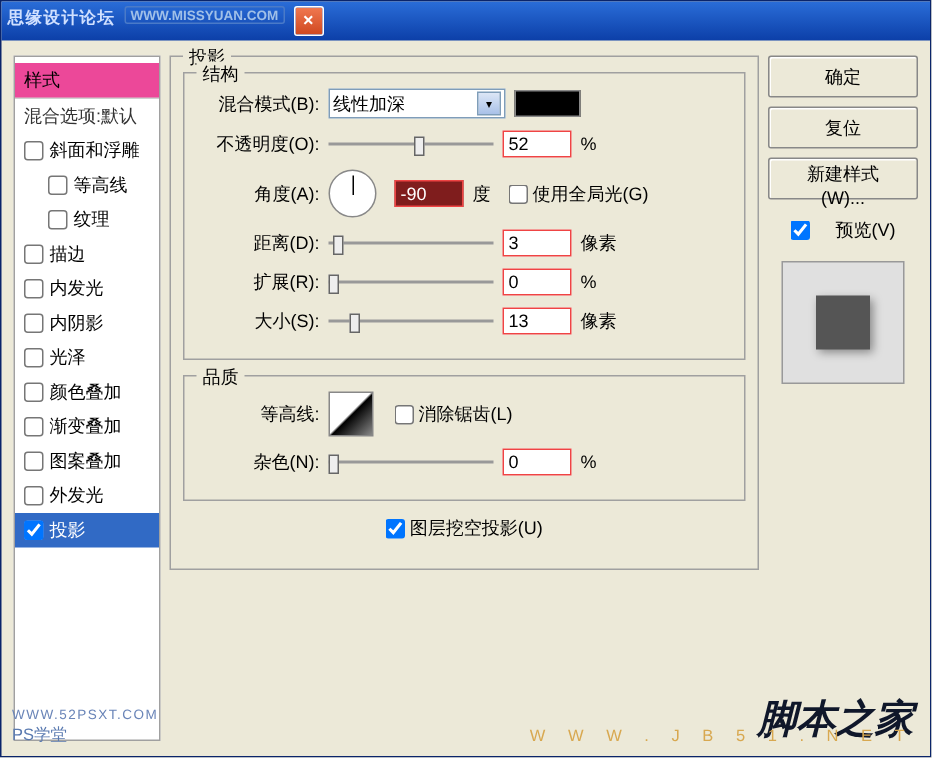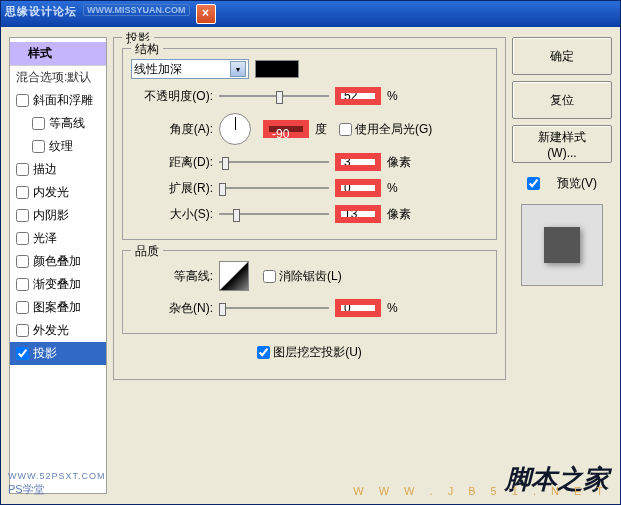--- a/index.html
+++ b/index.html
@@ -6,48 +6,48 @@
 body{background:#fff;width:621px;height:505px;position:relative;overflow:hidden}
 .window{width:621px;height:505px;background:#ece9d8;border:1px solid #0a246a}
 .titlebar{background:linear-gradient(to bottom,#2a6dd8,#0c3fa8);height:26px;display:flex;align-items:center;padding:0 4px;color:#fff;font-weight:bold}
 .titlebar-title{flex:1;font-size:13px;padding-left:3px}
 .titlebar-right{display:flex;align-items:flex-start;gap:6px}
 .titlebar-text{font-size:11px;color:#d0e0ff;letter-spacing:1px}
 .titlebar-url{font-size:9px;color:#a0c0e8;border:1px solid #4a7ac8;padding:0 3px;border-radius:2px}
 .close-btn{width:20px;height:20px;background:linear-gradient(to bottom,#f07850,#d04820);border:1px solid #fff;border-radius:2px;color:#fff;text-align:center;line-height:17px;font-weight:bold;cursor:pointer}
 .body{display:flex;padding:10px 8px;gap:6px;height:calc(100% - 26px)}
 .sidebar{width:98px;border:1px solid #a0a0a0;background:#fff;padding:4px 0}
-.side-header{background:#c4b5fd;padding:3px 18px;font-weight:bold;border-bottom:1px solid #d0d0d0}
+.side-header{background:#ec4899;padding:3px 6px;font-weight:normal;border-bottom:1px solid #d0d0d0}
 .side-sub{padding:3px 6px;color:#333}
 .side-item{display:flex;padding:3px 6px;gap:4px;cursor:pointer}
 .side-item.sel{background:#316ac5;color:#fff}
 .side-item input{margin:0}
 .side-indent{padding-left:22px}
 .main{flex:1;display:flex;gap:6px}
 .center{flex:1}
 .fieldset{border:1px solid #a0a0a0;padding:10px 8px;margin-bottom:10px;position:relative}
 .legend{position:absolute;top:-8px;left:8px;background:#ece9d8;padding:0 4px}
 .inner-fieldset{border:1px solid #a0a0a0;padding:10px 8px 8px;margin-bottom:10px;position:relative}
 .row{display:flex;align-items:center;margin-bottom:8px;gap:6px}
 .label{width:82px;text-align:right}
 .select{border:1px solid #7f9db9;height:20px;width:118px;padding:1px 2px;background:#fff;display:flex;align-items:center;justify-content:space-between}
 .select-arrow{width:16px;height:16px;background:linear-gradient(#dce6f6,#a9c1e8);border:1px solid #7f9db9;display:flex;align-items:center;justify-content:center;font-size:8px}
 .swatch{width:44px;height:18px;background:#000;border:1px solid #888;cursor:pointer}
 .slider{flex:1;height:18px;position:relative;max-width:110px}
 .slider-track{position:absolute;top:8px;left:0;right:0;height:2px;background:#999}
 .slider-thumb{position:absolute;top:4px;width:7px;height:13px;background:#eee;border:1px solid #666}
-.num-input{width:46px;height:18px;border:6px solid #ef4444;padding:1px 3px;background:#fff;text-align:left}
+.num-input{width:46px;height:18px;border:1px solid #ef4444;padding:1px 3px;background:#fff;text-align:left}
 .num-input.sel{background:#7f1d1d;color:#fff}
 .unit{width:28px}
 .angle-widget{width:32px;height:32px;border:1px solid #888;border-radius:50%;background:#fff;position:relative;margin-right:6px}
 .angle-line{position:absolute;top:3px;left:15px;width:1px;height:13px;background:#000}
 .cb{display:flex;align-items:center;gap:3px}
 .contour{width:30px;height:30px;border:1px solid #888;background:linear-gradient(135deg,#fff 0%,#fff 48%,#000 52%,#888 100%);cursor:pointer}
 .btn-row{display:flex;justify-content:center;gap:10px;margin-top:6px}
-.btn{border:1px solid #888;background:#ece9d8;padding:2px 12px;height:38px;cursor:pointer;border-radius:2px;box-shadow:inset 1px 1px 0 #fff}
+.btn{border:1px solid #888;background:#ece9d8;padding:2px 12px;height:28px;cursor:pointer;border-radius:2px;box-shadow:inset 1px 1px 0 #fff}
 .right-col{width:100px;display:flex;flex-direction:column;gap:6px;align-items:stretch}
 .right-col .btn{width:100%}
 .preview-cb{display:flex;align-items:center;gap:17px;margin-top:6px;justify-content:center}
 .preview-box{width:82px;height:82px;border:1px solid #999;background:#e0e0e0;margin:6px auto;display:flex;align-items:center;justify-content:center}
 .preview-inner{width:36px;height:36px;background:#555;box-shadow:2px 2px 6px rgba(0,0,0,.4)}
 .watermark-ps{position:absolute;bottom:8px;left:8px;color:#5a7ab0;font-size:11px;font-family:Arial}
 .watermark-url{position:absolute;bottom:24px;left:8px;color:#6a85b8;font-size:9px;letter-spacing:1px}
 .watermark-red{position:absolute;bottom:8px;right:12px;color:#0f172a;font-family:Liberation Mono, monospace;font-size:26px;font-style:italic;font-weight:bold}
 .watermark-red2{position:absolute;bottom:8px;right:12px;color:#d8a850;font-size:11px;letter-spacing:6px}
 </style>
@@ -121,20 +121,21 @@
 
     <div class="main">
       <div class="center">
         <div class="fieldset">
           <span class="legend">投影</span>
 
           <div class="inner-fieldset">
             <span class="legend">结构</span>
 
             <div class="row">
+              <span class="label">混合模式(B):</span>
               <div class="select">
                 <span>线性加深</span>
                 <span class="select-arrow">▾</span>
               </div>
               <span class="swatch"></span>
             </div>
 
             <div class="row">
               <span class="label">不透明度(O):</span>
               <div class="slider">

